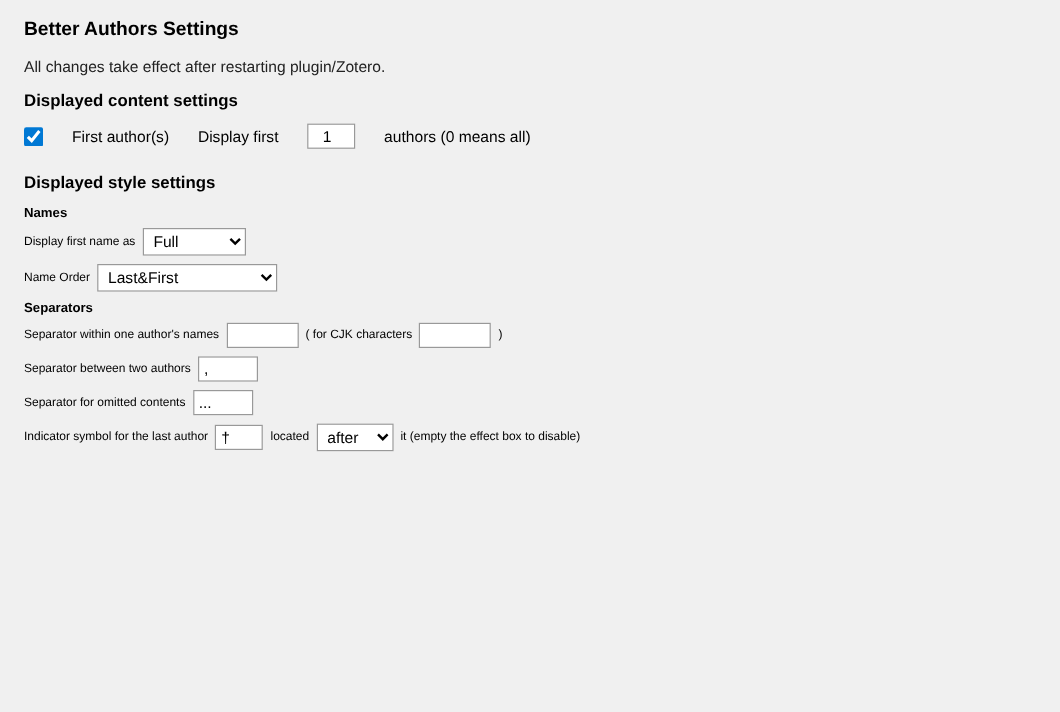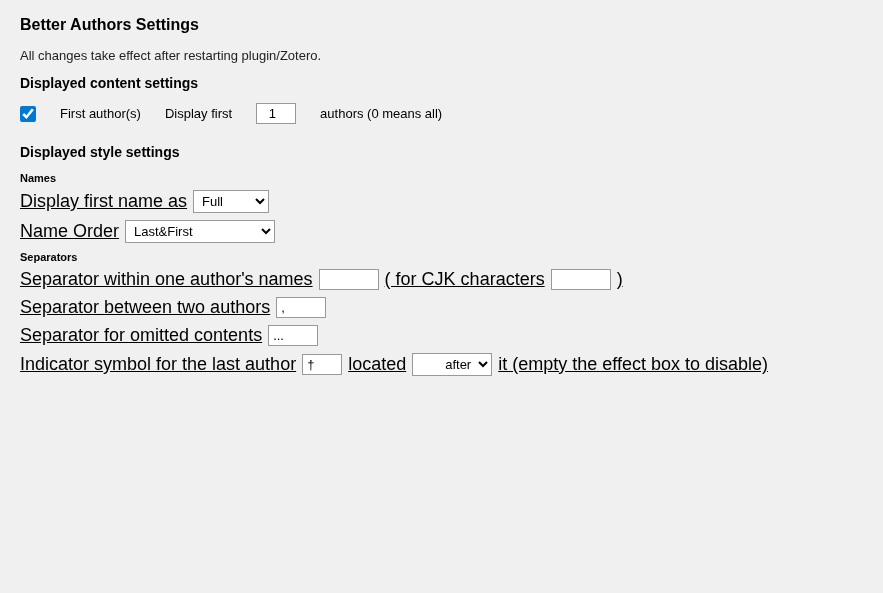--- a/index.html
+++ b/index.html
@@ -75,44 +75,42 @@
 
     .setting-row {
       display: flex;
       align-items: center;
       gap: 6px;
       margin-bottom: 7px;
       flex-wrap: wrap;
     }
 
     .setting-row label {
-      font-size: 18px;
+      font-size: 10px;
       color: #000;
-      text-decoration: underline;
     }
 
     select {
       font-size: 13px;
       padding: 2px 4px;
       border: 1px solid #999;
       background: #fff;
       cursor: pointer;
     }
 
     select.select-full {
-      width: 76px;
+      width: 86px;
     }
 
     select.select-lastfirst {
       width: 150px;
     }
 
     select.select-located {
-      width: 80px;
-      text-align: right;
+      width: 64px;
     }
 
     .text-input {
       font-size: 13px;
       border: 1px solid #999;
       background: #fff;
       padding: 2px 4px;
       width: 60px;
     }
 

